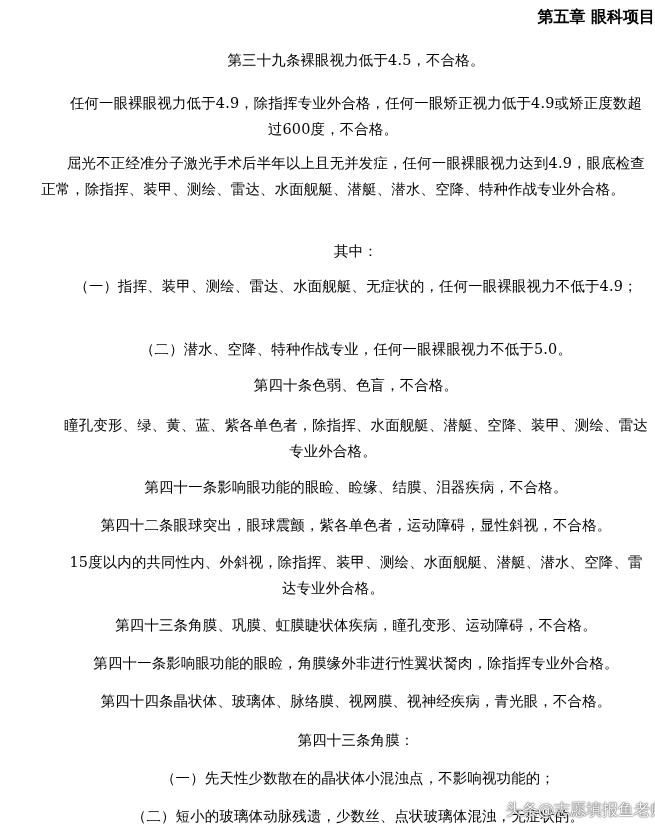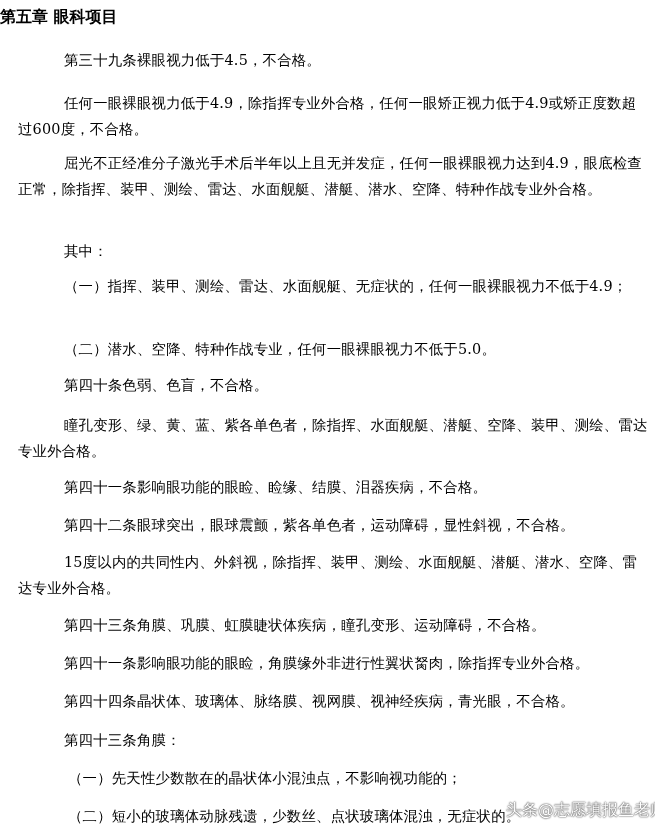--- a/index.html
+++ b/index.html
@@ -4,26 +4,26 @@
 <style>
   html, body { margin: 0; padding: 0; background: #ffffff; }
   body {
     width: 655px; height: 829px; overflow: hidden; position: relative;
     font-family: "DejaVu Serif", "Liberation Serif", serif;
     color: #000000;
   }
   .doc { position: absolute; left: 0; top: 0; width: 655px; }
   .title {
     position: absolute; top: 6px; left: 0; width: 655px;
-    text-align: left; font-weight: bold; font-size: 16px; line-height: 22px;
+    text-align: right; font-weight: bold; font-size: 16px; line-height: 22px;
   }
   .p {
     position: absolute; left: 18px; width: 630px;
     font-size: 14.4px; line-height: 26px; text-indent: 46px;
-    letter-spacing: 0.2px; white-space: normal; word-break: break-all;
+    letter-spacing: 0.2px; white-space: normal; word-break: break-all; text-align: center;
   }
   .watermark {
     position: absolute; left: 506px; top: 800px;
     font-family: "DejaVu Sans", "Liberation Sans", sans-serif;
     font-size: 16px; color: #ffffff;
     text-shadow: 0 0 2px #333, 0 0 1px #333;
     letter-spacing: 0px; white-space: nowrap; opacity: 0.92;
   }
 </style>
 </head>

